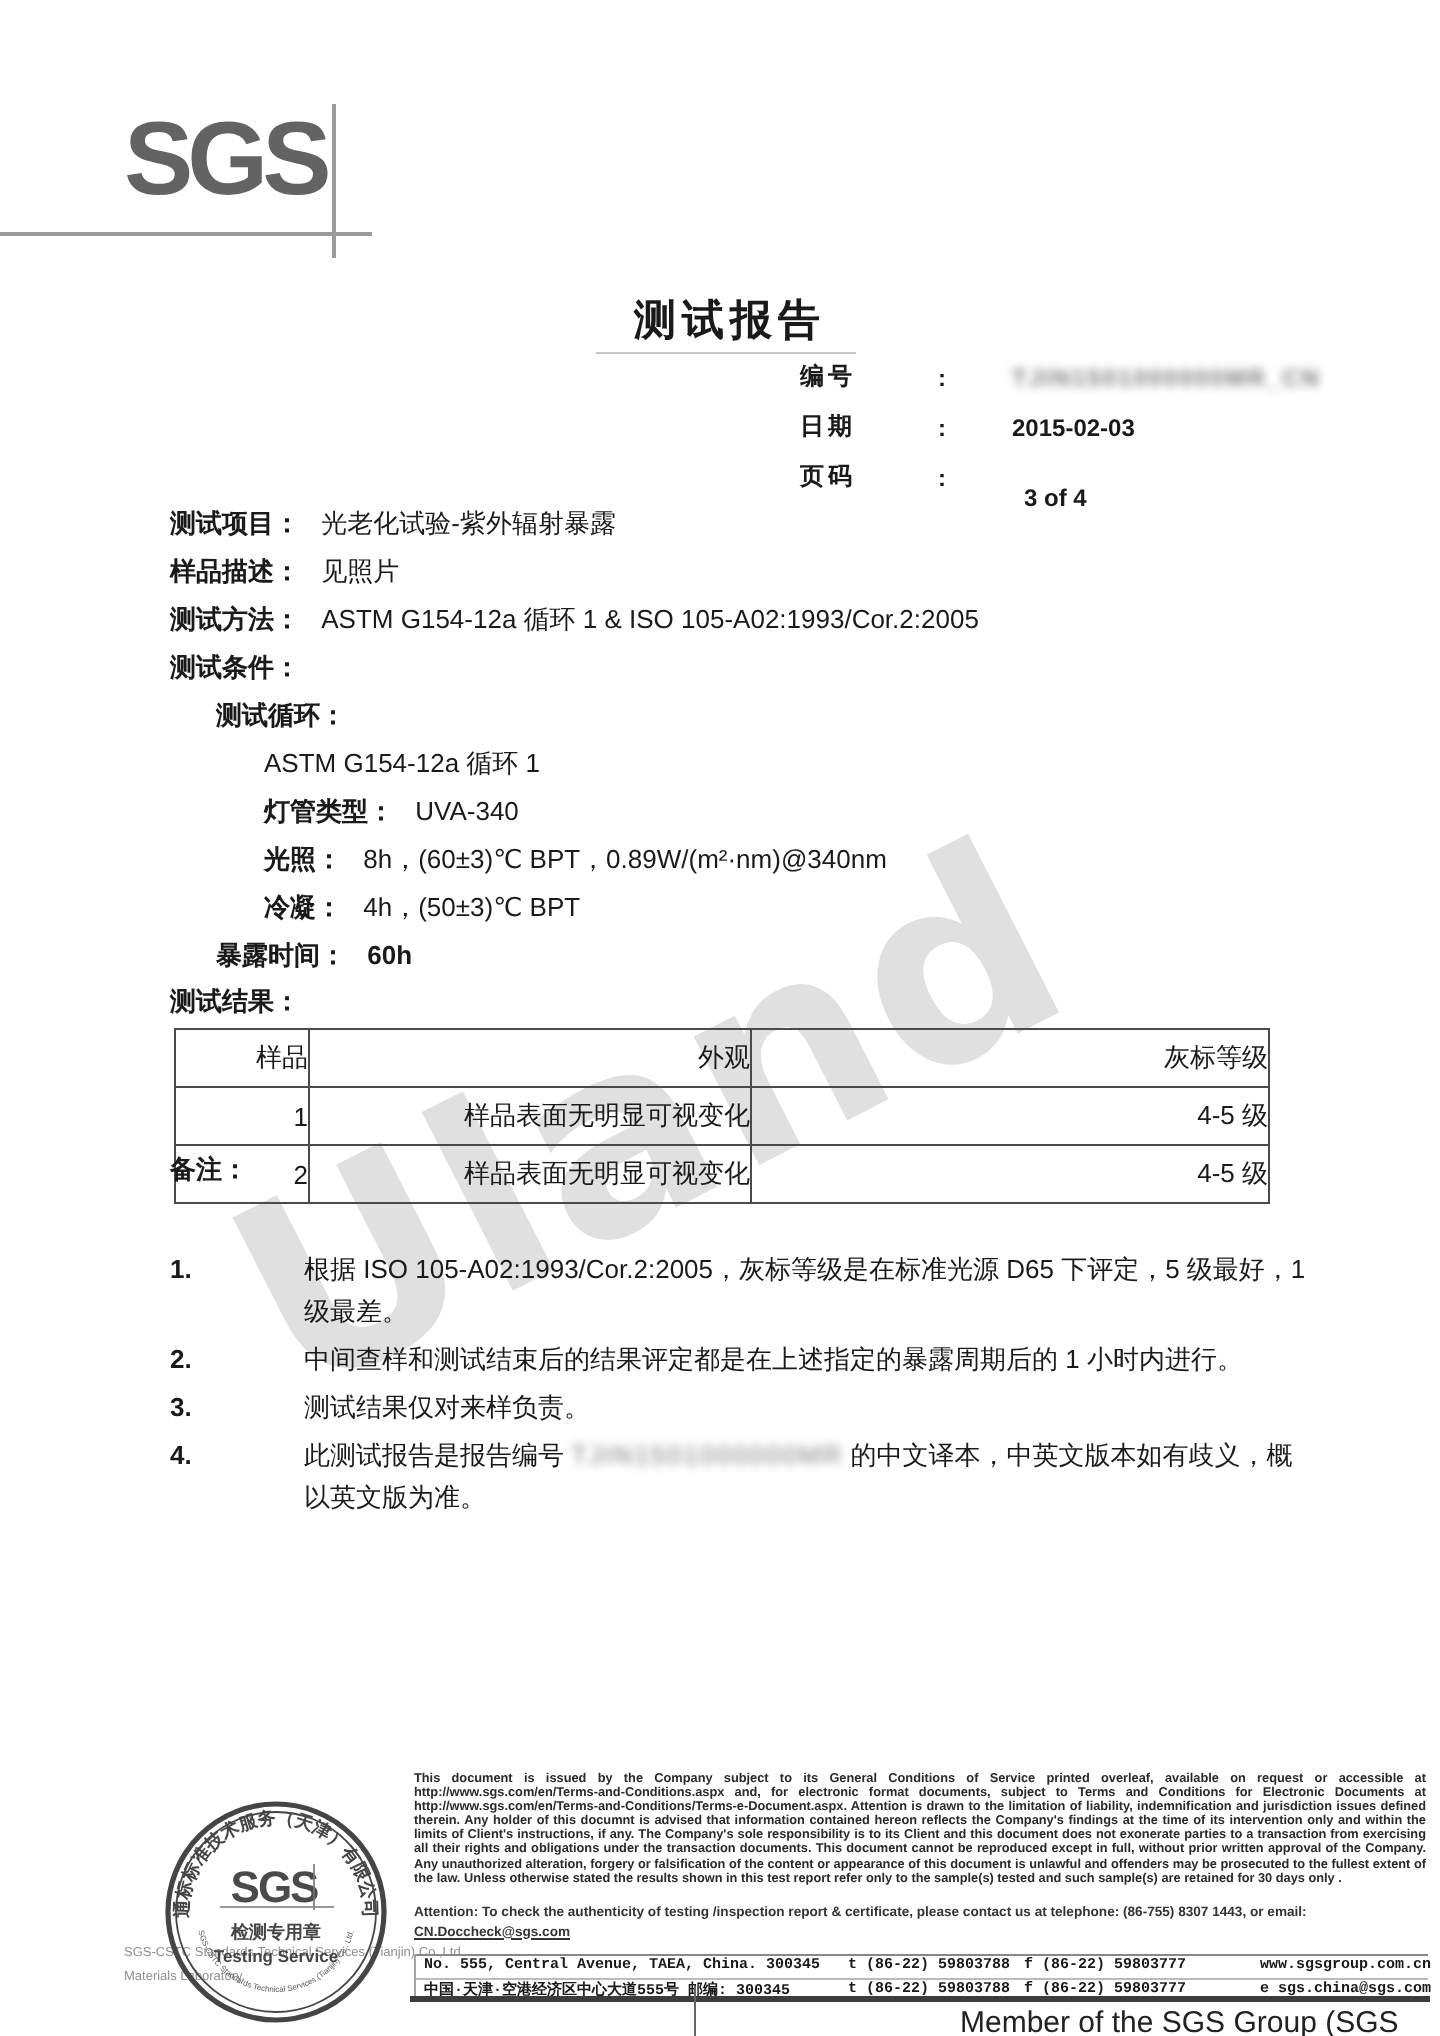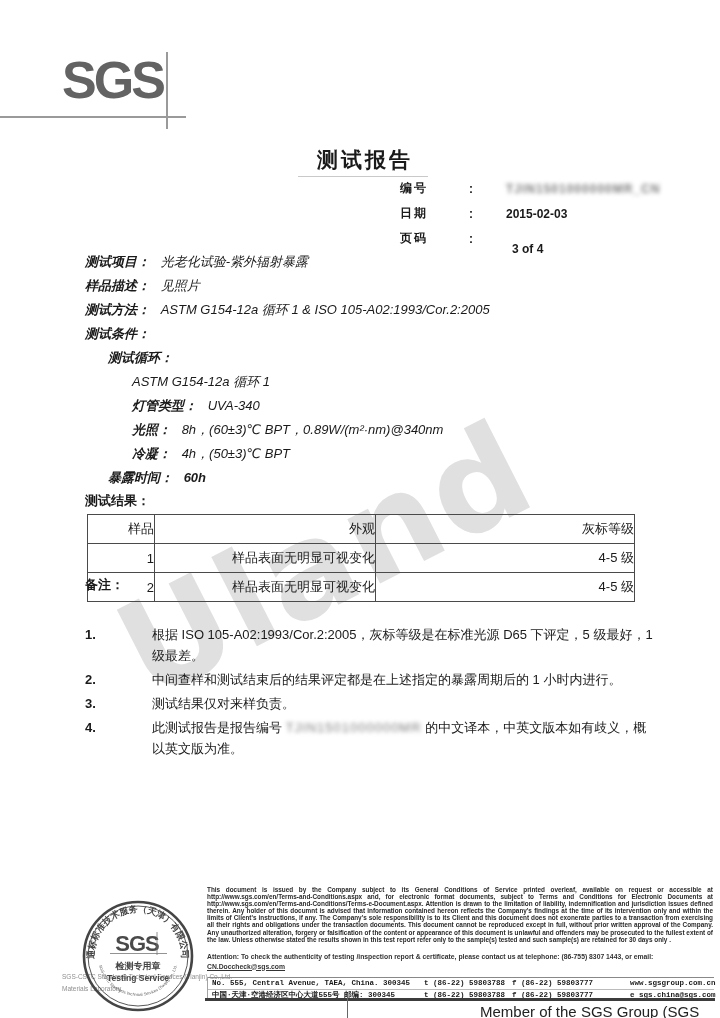--- a/index.html
+++ b/index.html
@@ -19,21 +19,21 @@
   .header-fields{left:400px;top:176px;font-size:12px;font-weight:bold;}
   .header-field{display:flex;height:25px;align-items:center;gap:21px;}
   .hf-label{width:48px;letter-spacing:2px;}
   .hf-colon{width:16px;}
   .blurred{filter:blur(2.3px);color:#7d7d7d;letter-spacing:1px;}
   
   .watermark{left:85px;top:468px;width:480px;height:185px;line-height:185px;text-align:center;
              font-size:132px;font-weight:bold;color:#d0d0d0;opacity:.65;
              transform:rotate(-27deg);letter-spacing:2px;font-family:"DejaVu Sans",sans-serif;}
   
-  .info{left:85px;top:250px;width:575px;font-size:13px;font-style:italic;}
+  .info{left:85px;top:250px;width:575px;font-size:13px;}
   .info-line{height:24px;line-height:24px;white-space:nowrap;}
   .ind1{padding-left:23px;}
   .ind2{padding-left:47px;}
   .lbl{font-weight:bold;margin-right:7px;}
   .bold{font-weight:bold;}
   .results-label{left:85px;top:492px;font-size:13px;font-weight:bold;}
   
   table.results{left:87px;top:514px;width:547px;position:absolute;border-collapse:collapse;
                 font-size:13px;table-layout:fixed;}
   table.results td{border:1.5px solid #4a4a4a;height:28px;text-align:right;padding:0;}

